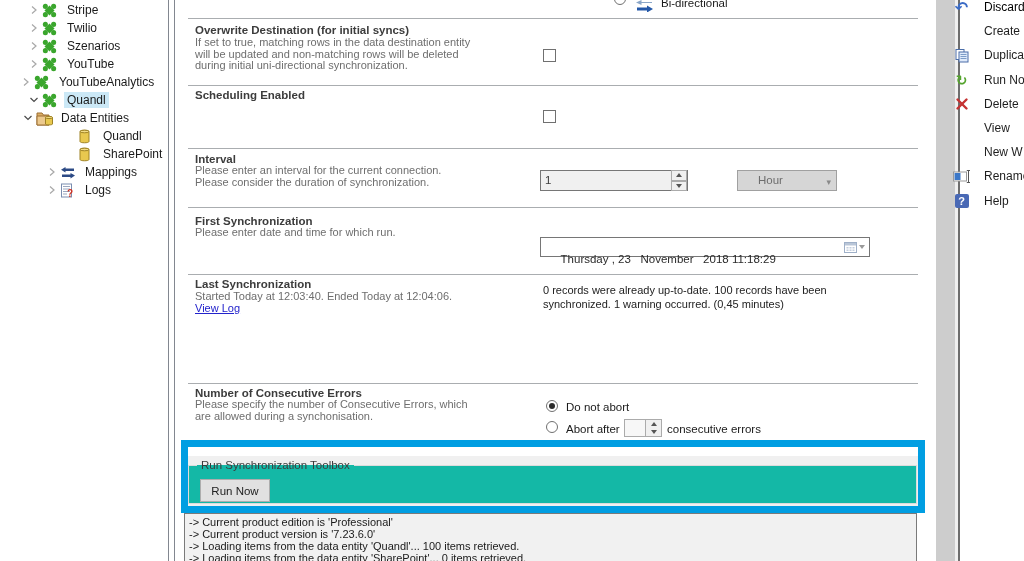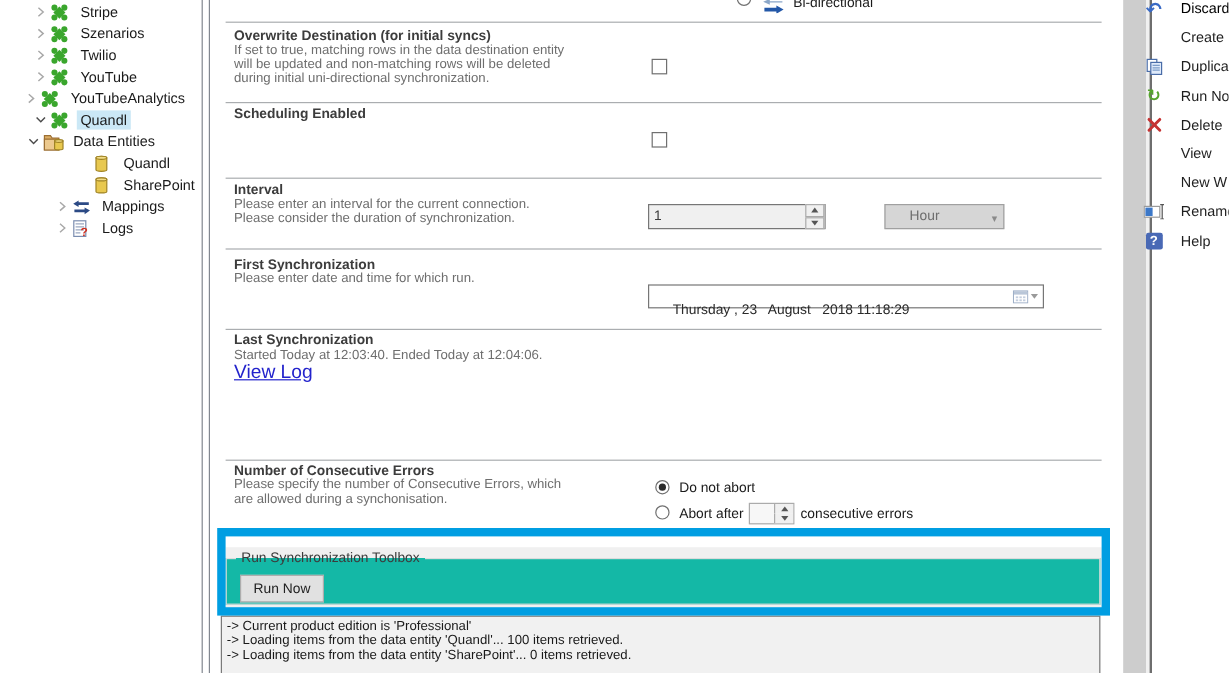--- a/index.html
+++ b/index.html
@@ -63,21 +63,21 @@
   #hour-select{position:absolute;left:737px;top:170px;width:100px;height:21px;background:#d6d6d6;
                border:1px solid #a0a0a0;font-size:11.5px;color:#6d6d6d;padding:3px 4px 0 20px}
   #hour-chevron{position:absolute;right:5px;top:6px;color:#8a8a8a;font-size:9px}
 
   
   #date-field{position:absolute;left:540px;top:237px;width:330px;height:20px;background:#fff;
               border:1px solid #767676;font-size:11.5px;color:#2a2a2a;padding:3px 4px 0 7px;white-space:pre}
   #date-dropdown{position:absolute;right:4px;top:3px;display:flex;align-items:center;gap:2px}
   #date-dropdown .tri{width:0;height:0;border-left:3.5px solid transparent;border-right:3.5px solid transparent;border-top:4px solid #9a9a9a}
 
-  #view-log{position:absolute;left:195px;top:302px;font-size:16px;color:var(--link);text-decoration:underline;cursor:pointer}
+  #view-log{position:absolute;left:195px;top:302px;font-size:11px;color:var(--link);text-decoration:underline;cursor:pointer}
   #sync-summary{position:absolute;left:543px;top:283px;font-size:11px;line-height:14px;color:#222;white-space:pre-line;width:390px}
   #last-sync-status{position:absolute;left:195px;top:290px;font-size:11px;color:#6e6e6e;white-space:nowrap}
 
   
   #toolbox-bg{position:absolute;left:188px;top:456px;width:730px;height:50px;background:#f0f0f0}
   #toolbox{position:absolute;left:188px;top:459px;width:729px;height:45px;border:1px solid #dcdcdc;background:#14b8a6}
   #toolbox legend{font-size:11.5px;color:#3c3c3c;margin-left:8px;padding:0 4px}
   #run-now-btn{position:absolute;left:200px;top:479px;width:70px;height:23px;background:#e1e1e1;
                border:1px solid #adadad;font-size:11.5px;color:#222;font-family:"Liberation Sans",sans-serif;cursor:pointer}
 
@@ -130,40 +130,40 @@
           <svg width="15" height="15" viewBox="0 0 16 16">
             <g fill="var(--green)">
               <circle cx="3.6" cy="3.6" r="2.7"></circle>
               <circle cx="12.4" cy="3.6" r="2.7"></circle>
               <circle cx="3.6" cy="12.4" r="2.7"></circle>
               <circle cx="12.4" cy="12.4" r="2.7"></circle>
               <path d="M8 2.6 L13.4 8 L8 13.4 L2.6 8 Z"></path>
             </g>
           </svg>
         </span>
+        <span class="tlabel">Twilio</span>
+      </div>
+      <div class="tree-row" style="padding-left: 26px;">
+        <span class="chev">
+          <svg width="14" height="14" viewBox="0 0 14 14">
+            <polyline points="5,3.5 9,7 5,10.5" fill="none" stroke="#a8a8a8" stroke-width="1.2"></polyline>
+          </svg>
+        </span>
+        <span class="ticon">
+          <svg width="15" height="15" viewBox="0 0 16 16">
+            <g fill="var(--green)">
+              <circle cx="3.6" cy="3.6" r="2.7"></circle>
+              <circle cx="12.4" cy="3.6" r="2.7"></circle>
+              <circle cx="3.6" cy="12.4" r="2.7"></circle>
+              <circle cx="12.4" cy="12.4" r="2.7"></circle>
+              <path d="M8 2.6 L13.4 8 L8 13.4 L2.6 8 Z"></path>
+            </g>
+          </svg>
+        </span>
         <span class="tlabel">Szenarios</span>
-      </div>
-      <div class="tree-row" style="padding-left: 26px;">
-        <span class="chev">
-          <svg width="14" height="14" viewBox="0 0 14 14">
-            <polyline points="5,3.5 9,7 5,10.5" fill="none" stroke="#a8a8a8" stroke-width="1.2"></polyline>
-          </svg>
-        </span>
-        <span class="ticon">
-          <svg width="15" height="15" viewBox="0 0 16 16">
-            <g fill="var(--green)">
-              <circle cx="3.6" cy="3.6" r="2.7"></circle>
-              <circle cx="12.4" cy="3.6" r="2.7"></circle>
-              <circle cx="3.6" cy="12.4" r="2.7"></circle>
-              <circle cx="12.4" cy="12.4" r="2.7"></circle>
-              <path d="M8 2.6 L13.4 8 L8 13.4 L2.6 8 Z"></path>
-            </g>
-          </svg>
-        </span>
-        <span class="tlabel">Twilio</span>
       </div>
       <div class="tree-row" style="padding-left: 26px;">
         <span class="chev">
           <svg width="14" height="14" viewBox="0 0 14 14">
             <polyline points="5,3.5 9,7 5,10.5" fill="none" stroke="#a8a8a8" stroke-width="1.2"></polyline>
           </svg>
         </span>
         <span class="ticon">
           <svg width="15" height="15" viewBox="0 0 16 16">
             <g fill="var(--green)">
@@ -335,41 +335,43 @@
       </span>
   </div>
   <div id="hour-select">
     <span>Hour</span>
     <span id="hour-chevron">▾</span>
   </div>
 
   <div class="sec-title" style="top:215px">First Synchronization</div>
   <div class="sec-desc" style="top:227px">Please enter date and time for which run.</div>
   <div id="date-field">
-    <span>Thursday , 23   August   2018 11:18:29</span>
+    <span>Thursday , 23   November   2018 11:18:29</span>
     <span id="date-dropdown">
       <svg width="13" height="12" viewBox="0 0 13 12">
         <rect x="0.5" y="1.5" width="12" height="10" fill="#fff" stroke="#9fb0c8"></rect>
         <rect x="1" y="2" width="11" height="2.5" fill="#b9c6d8"></rect>
         <g fill="#c3cede">
           <rect x="2.5" y="6" width="2" height="1.5"></rect>
             <rect x="5.5" y="6" width="2" height="1.5"></rect>
             <rect x="8.5" y="6" width="2" height="1.5"></rect>
           <rect x="2.5" y="8.5" width="2" height="1.5"></rect>
             <rect x="5.5" y="8.5" width="2" height="1.5"></rect>
             <rect x="8.5" y="8.5" width="2" height="1.5"></rect>
         </g>
       </svg>
       <span class="tri"></span>
     </span>
   </div>
 
   <div class="sec-title" style="top:278px">Last Synchronization</div>
   <div id="last-sync-status">Started  Today at 12:03:40. Ended Today at 12:04:06.</div>
   <a id="view-log">View Log</a>
+  <div id="sync-summary">0 records were already up-to-date. 100 records have been
+synchronized. 1 warning occurred. (0,45 minutes)</div>
 
   <div class="sec-title" style="top:387px">Number of Consecutive Errors</div>
   <div class="sec-desc" style="top:399px">Please specify the number of Consecutive Errors, which
 are allowed during a synchonisation.</div>
   <span class="radio on" style="left:546px;top:400px"></span>
   <span class="ctl-label" style="left:566px;top:401px">Do not abort</span>
   <span class="radio" style="left:546px;top:421px"></span>
   <span class="ctl-label" style="left:566px;top:423px">Abort after</span>
   <span id="abort-spinner-box"></span>
   <div class="spinner" id="abort-spinner">
@@ -383,20 +385,21 @@
   <span class="ctl-label" style="left:667px;top:423px">consecutive errors</span>
 
   <div id="toolbox-bg"></div>
   <fieldset id="toolbox">
     <legend>Run Synchronization Toolbox</legend>
   </fieldset>
   <button id="run-now-btn">Run Now</button>
 
   <div id="log-box">
       <div class="log-line">-&gt; Current product edition is 'Professional'</div>
+      <div class="log-line">-&gt; Current product version is '7.23.6.0'</div>
       <div class="log-line">-&gt; Loading items from the data entity 'Quandl'... 100 items retrieved.</div>
       <div class="log-line">-&gt; Loading items from the data entity 'SharePoint'...  0 items retrieved.</div>
     </div>
 
   <div id="highlight-rect"></div>
 
   <div id="actions-panel">
       <div class="action-row disabled">
         <span class="aicon">
           <span class="glyph-undo">↶</span>

